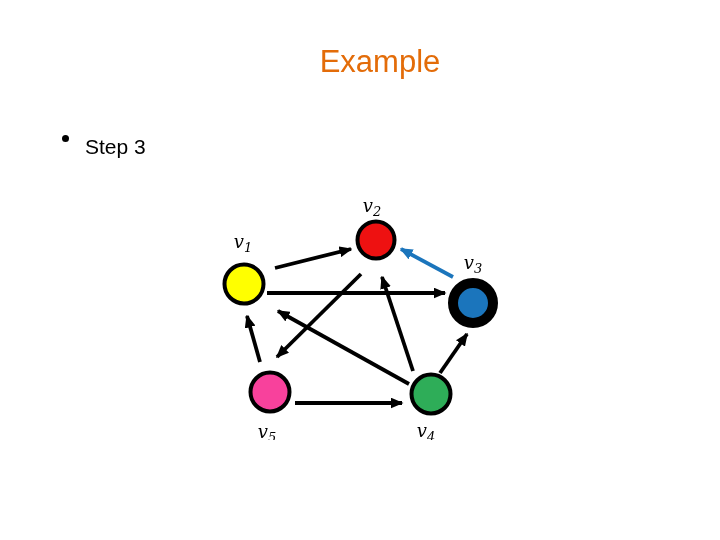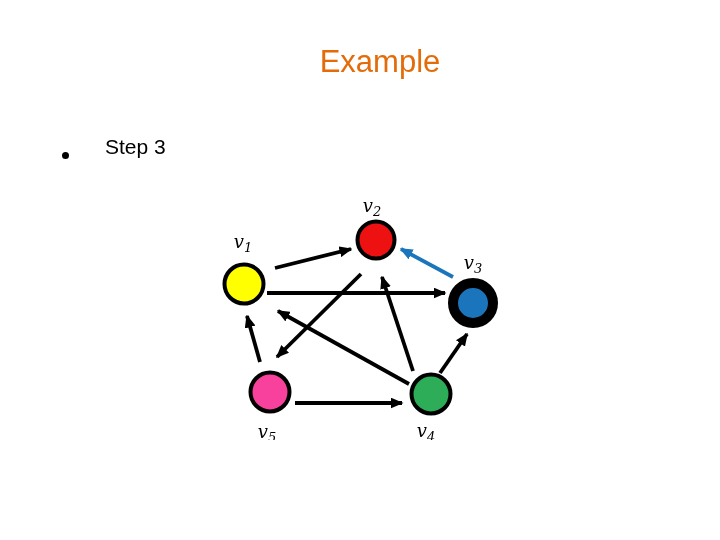--- a/index.html
+++ b/index.html
@@ -17,24 +17,23 @@
     margin:0;
     text-align:center;
     font-size:31px;
     font-weight:400;
     letter-spacing:0px;
   }
   .bullet-line{
     position:absolute;
     top:135px;left:42px;
     display:flex;
-    align-items:flex-end;
+    align-items:flex-start;
     font-size:21px;
     color:#000000;
-    gap:20px;
   }
   .bullet-dot{
     display:inline-block;
     width:7px;height:7px;
     border-radius:50%;
     background:#000000;
     margin-right:16px;
   }
   #graph{
     position:absolute;

